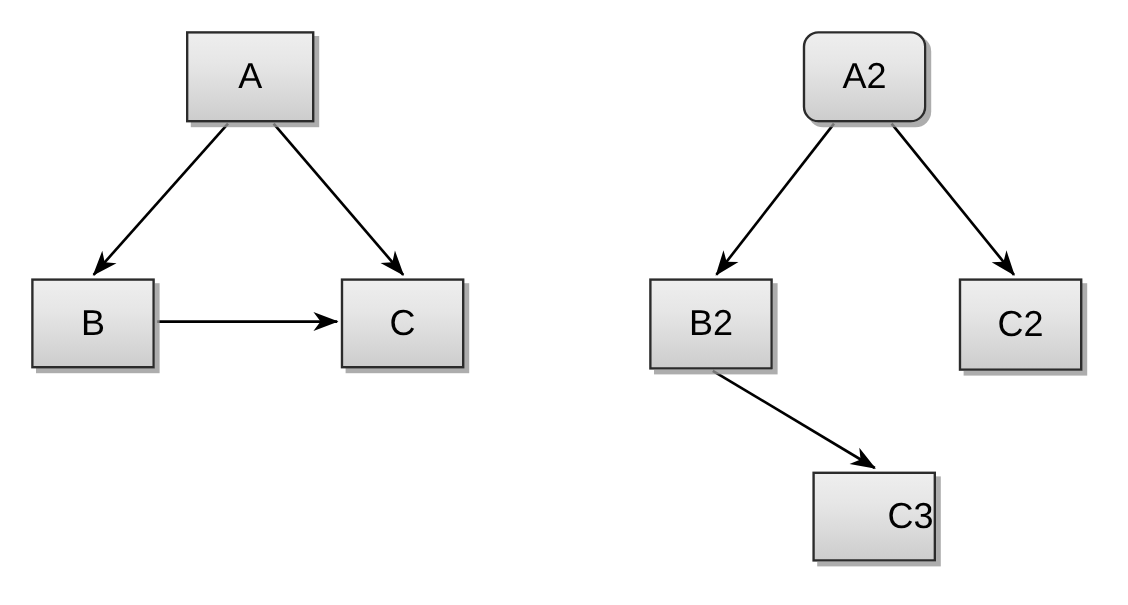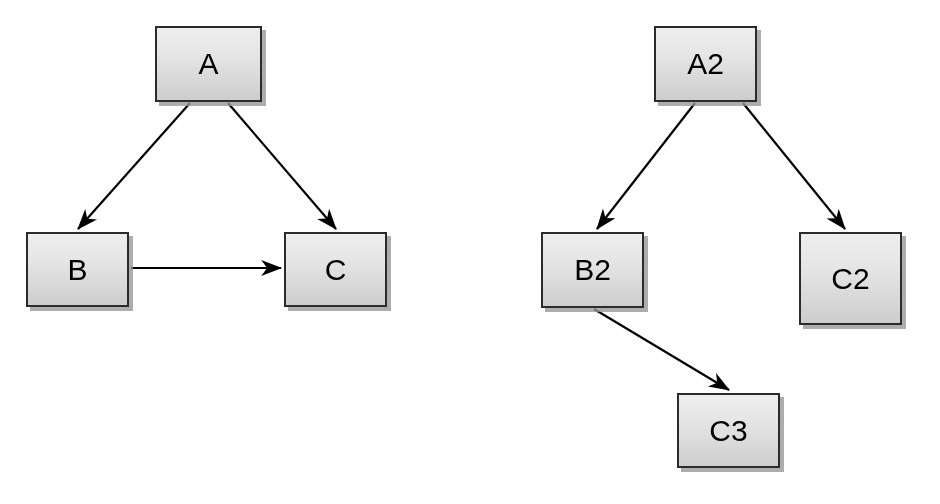--- a/index.html
+++ b/index.html
@@ -66,27 +66,27 @@
   <div id="nodes-layer">
       <div class="node" style="left: 155px; top: 26px; width: 107px; height: 76px;">
         <span class="node-label">A</span>
       </div>
       <div class="node" style="left: 26px; top: 232px; width: 103px; height: 75px;">
         <span class="node-label">B</span>
       </div>
       <div class="node" style="left: 284px; top: 232px; width: 103px; height: 75px;">
         <span class="node-label">C</span>
       </div>
-      <div class="node" style="left: 654px; top: 26px; width: 103px; height: 76px;">
+      <div class="node" style="left: 669px; top: 26px; width: 103px; height: 76px; border-radius: 13px;">
         <span class="node-label">A2</span>
       </div>
       <div class="node" style="left: 541px; top: 232px; width: 103px; height: 76px; align-items: center;">
         <span class="node-label">B2</span>
       </div>
-      <div class="node" style="left: 799px; top: 232px; width: 103px; height: 93px;">
+      <div class="node" style="left: 799px; top: 232px; width: 103px; height: 77px;">
         <span class="node-label">C2</span>
       </div>
-      <div class="node" style="left: 677px; top: 393px; width: 103px; height: 75px;">
+      <div class="node" style="left: 677px; top: 393px; width: 103px; height: 75px; justify-content: flex-end;">
         <span class="node-label">C3</span>
       </div>
     </div>
 
 </div>
 
 </body></html>

